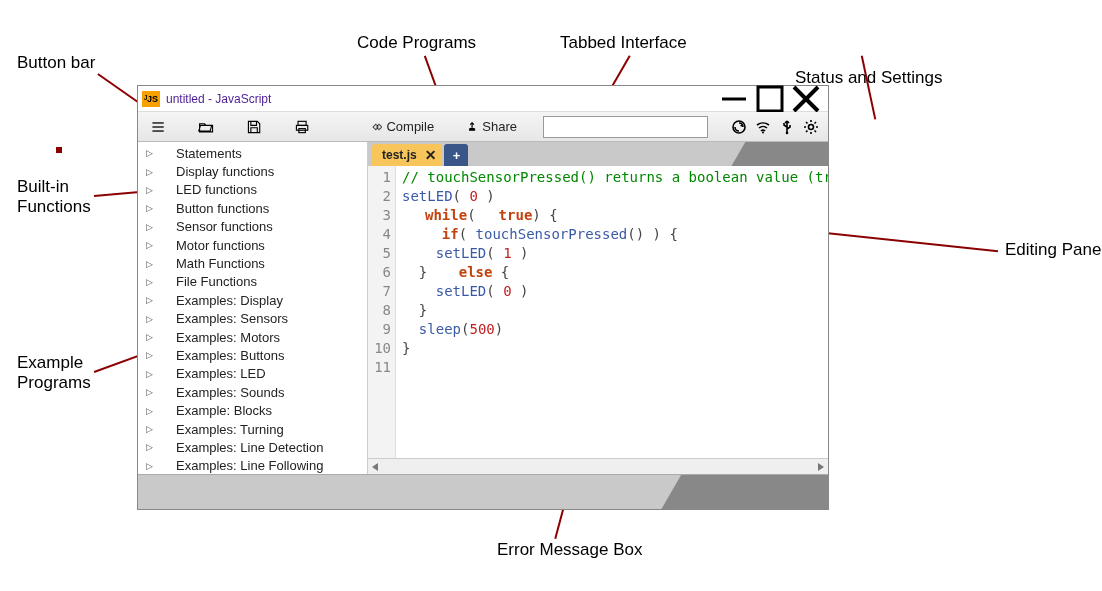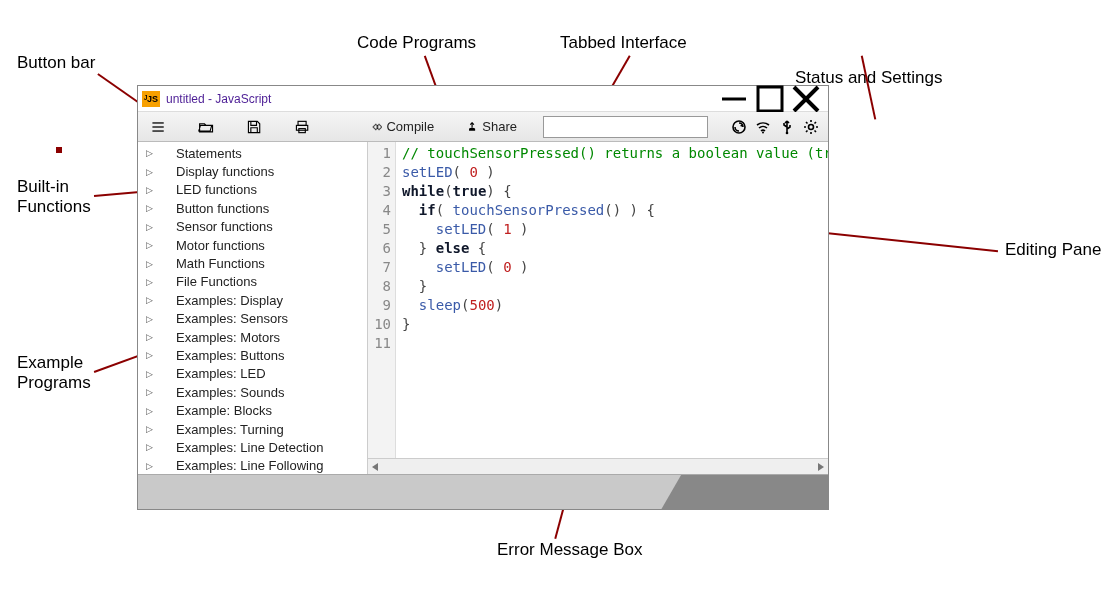--- a/index.html
+++ b/index.html
@@ -130,21 +130,21 @@
     text-align: right; padding: 2px 4px 2px 0;
     font-family: Consolas, monospace; font-size: 14px; color: #888;
     line-height: 19px;
   }
   .code {
     flex: 1; padding: 2px 6px; font-family: Consolas, monospace; font-size: 14px;
     line-height: 19px; white-space: pre; overflow: hidden;
   }
   .tok-comment { color: #008800; }
   .tok-fn { color: #3a5aa8; }
-  .tok-kw { color: #0f172a; font-weight: bold; }
+  .tok-kw { color: #c2410c; font-weight: bold; margin-left: 23px; }
   .tok-num { color: #c02020; }
   .tok-punct { color: #444; }
 
   .hscroll {
     height: 16px; background: #efefef; border-top: 1px solid #ccc; position: relative;
   }
   .hscroll::before, .hscroll::after {
     content: ""; position: absolute; top: 4px; width: 0; height: 0;
     border-top: 4px solid transparent; border-bottom: 4px solid transparent;
   }
@@ -360,20 +360,27 @@
             <span class="side-label">Examples: Line Detection</span>
           </div>
           <div class="side-item">
             <span class="side-arrow">▷</span>
             <span class="side-label">Examples: Line Following</span>
           </div>
         </div>
     </div>
 
     <div class="editor-area">
+      <div class="tabbar">
+        <div class="tab">
+          <span>test.js</span>
+          <span class="tab-close">✕</span>
+        </div>
+        <div class="tab-add">+</div>
+      </div>
 
       <div class="code-wrap">
         <div class="gutter" id="gutter">
             <div>1</div>
             <div>2</div>
             <div>3</div>
             <div>4</div>
             <div>5</div>
             <div>6</div>
             <div>7</div>

